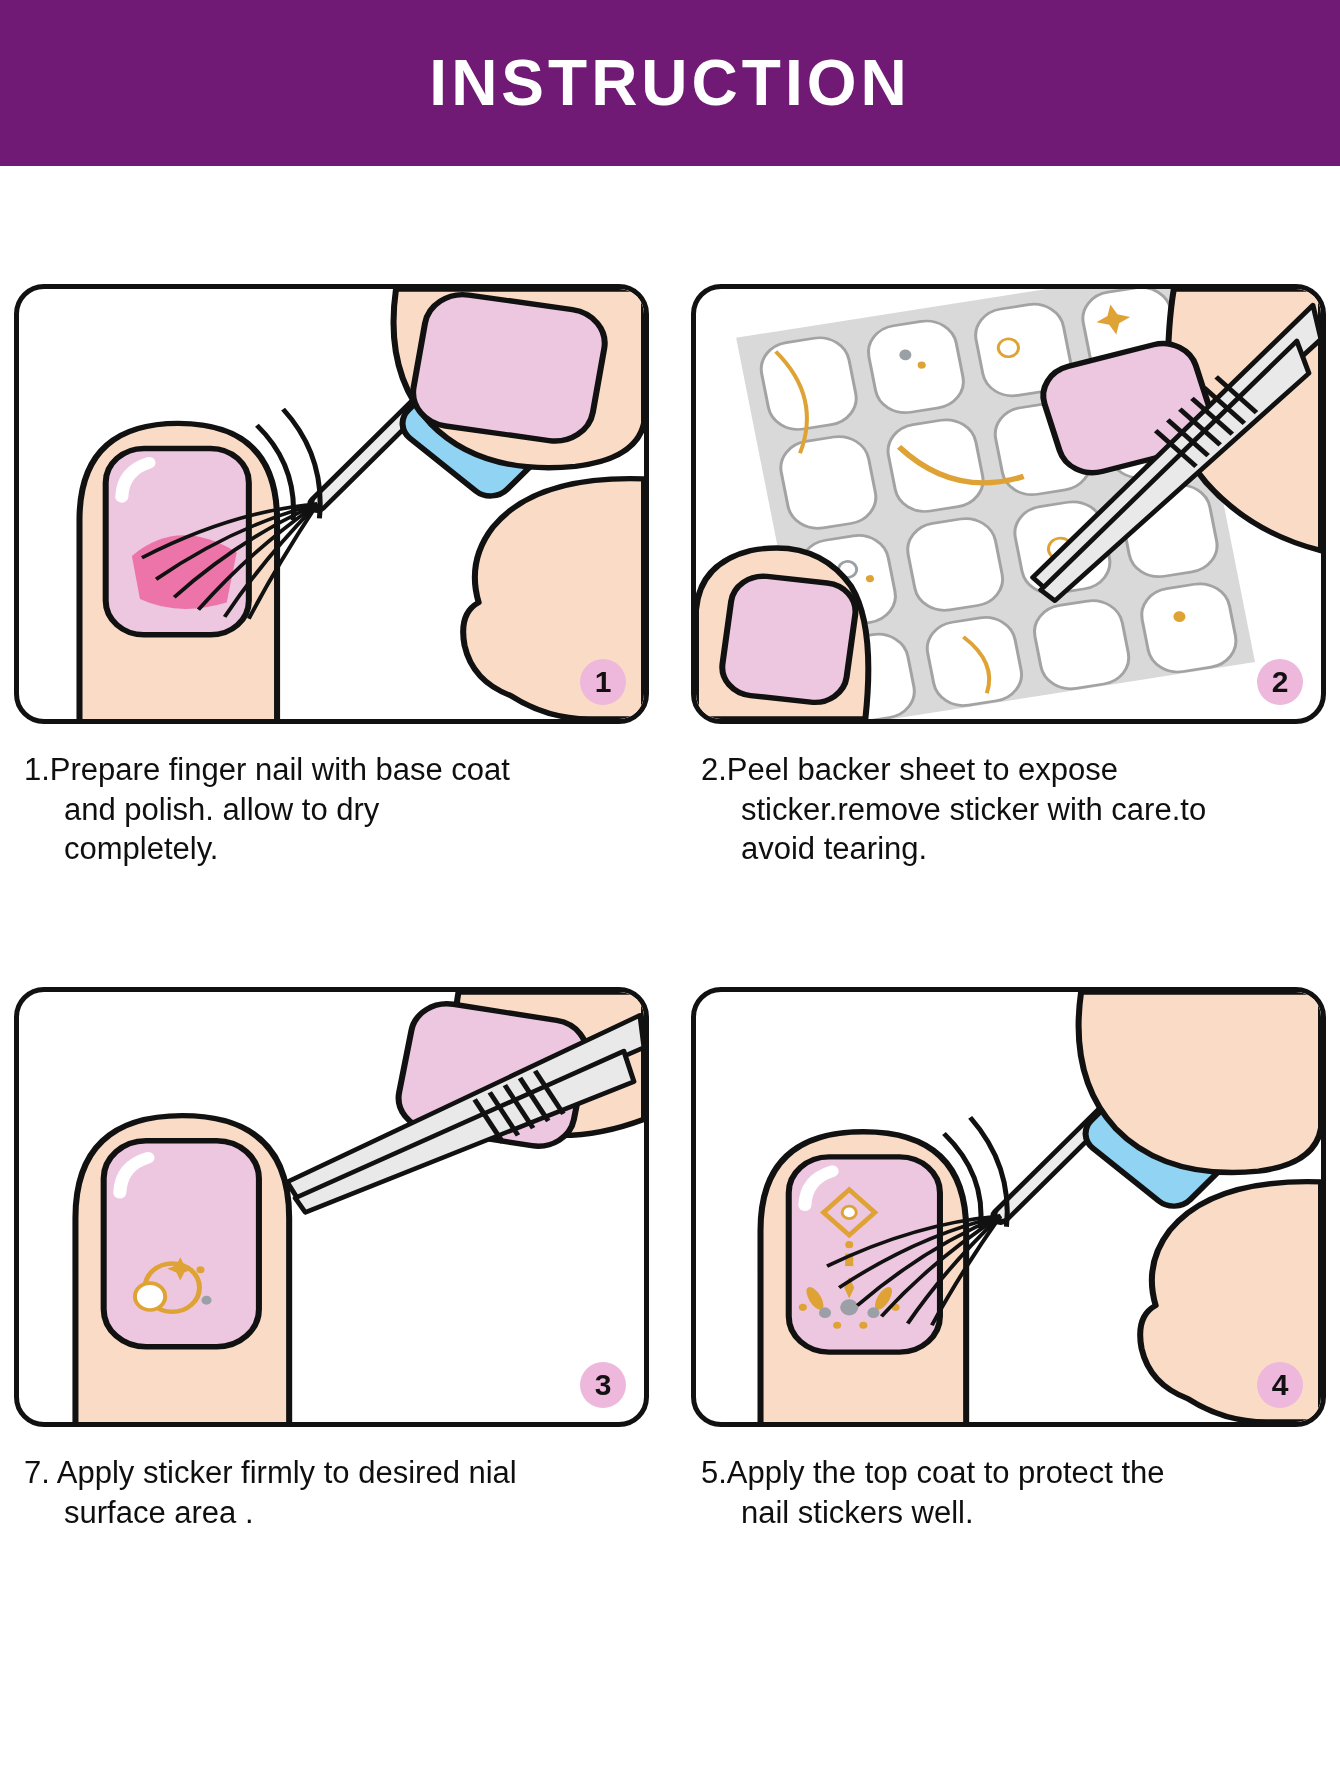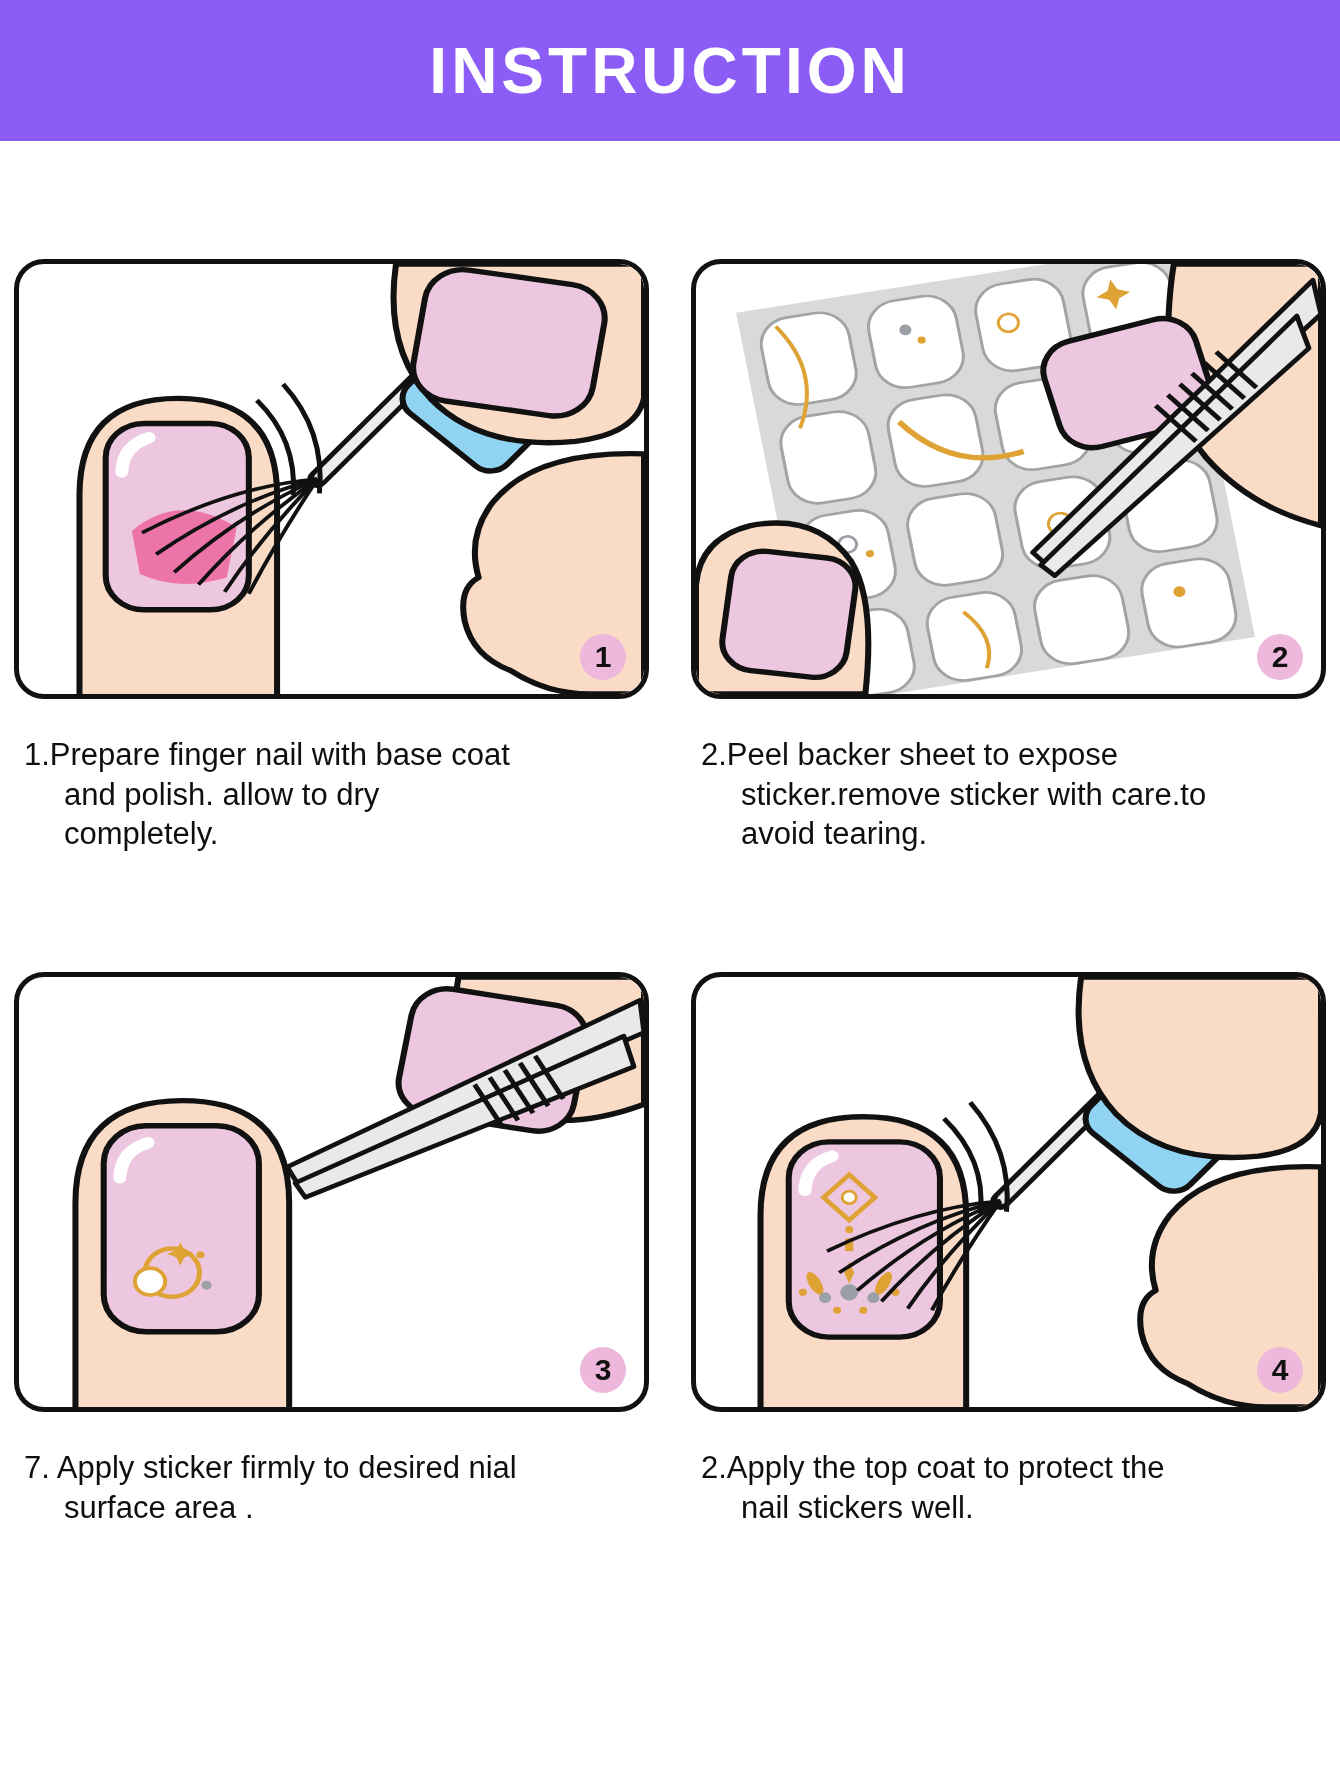--- a/index.html
+++ b/index.html
@@ -5,22 +5,22 @@
   html, body { margin: 0; padding: 0; background: #ffffff; }
   .page {
     width: 1340px;
     height: 1785px;
     background: #ffffff;
     font-family: "Liberation Sans", "DejaVu Sans", sans-serif;
     overflow: hidden;
     position: relative;
   }
   .header {
-    height: 141px;
-    background: #8b5cf6;
+    height: 166px;
+    background: #701a75;
     display: flex;
     align-items: center;
     justify-content: center;
   }
   .header h1 {
     margin: 0;
     color: #ffffff;
     font-size: 64px;
     font-weight: bold;
     letter-spacing: 4px;
@@ -55,21 +55,21 @@
     border-radius: 50%;
     background: #eeb7dc;
     color: #111111;
     font-size: 30px;
     font-weight: bold;
     display: flex;
     align-items: center;
     justify-content: center;
   }
   .caption-row {
-    margin-top: 36px;
+    margin-top: 26px;
     margin-bottom: 118px;
   }
   .caption {
     margin: 0;
     padding-left: 50px;
     text-indent: -40px;
     max-width: 475px;
     font-size: 31px;
     line-height: 1.28;
     color: #0f0f0f;
@@ -287,18 +287,18 @@
             <path d="M272,140 Q314,194 308,262" fill="none" stroke="#111" stroke-width="5"></path>
           </g>
         </svg>
         <div class="badge">4</div>
       </div>
 
       <div class="caption-row">
         <p class="caption">7. Apply sticker firmly to desired nial surface area .</p>
       </div>
       <div class="caption-row">
-        <p class="caption">2.Apply the top coat to protect the nail stickers well.</p>
+        <p class="caption">5.Apply the top coat to protect the nail stickers well.</p>
       </div>
 
     </div>
   </div>
 </div>
 
 </body></html>

